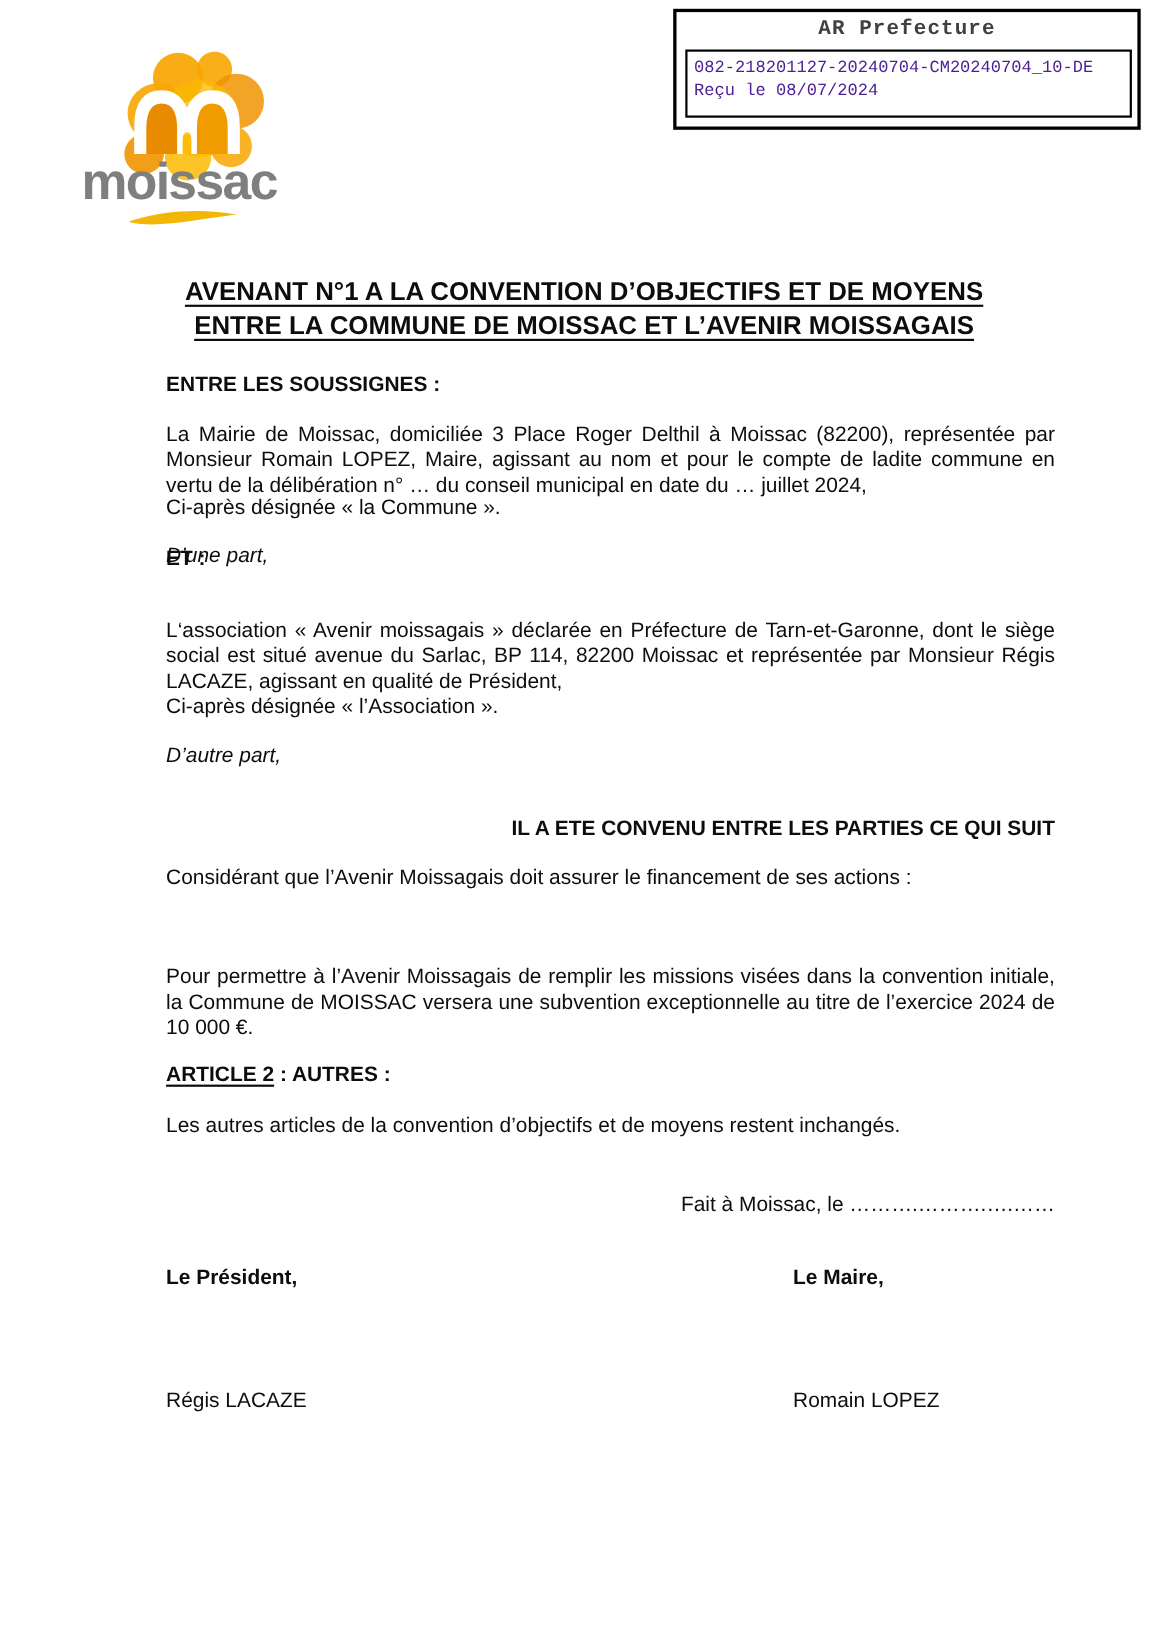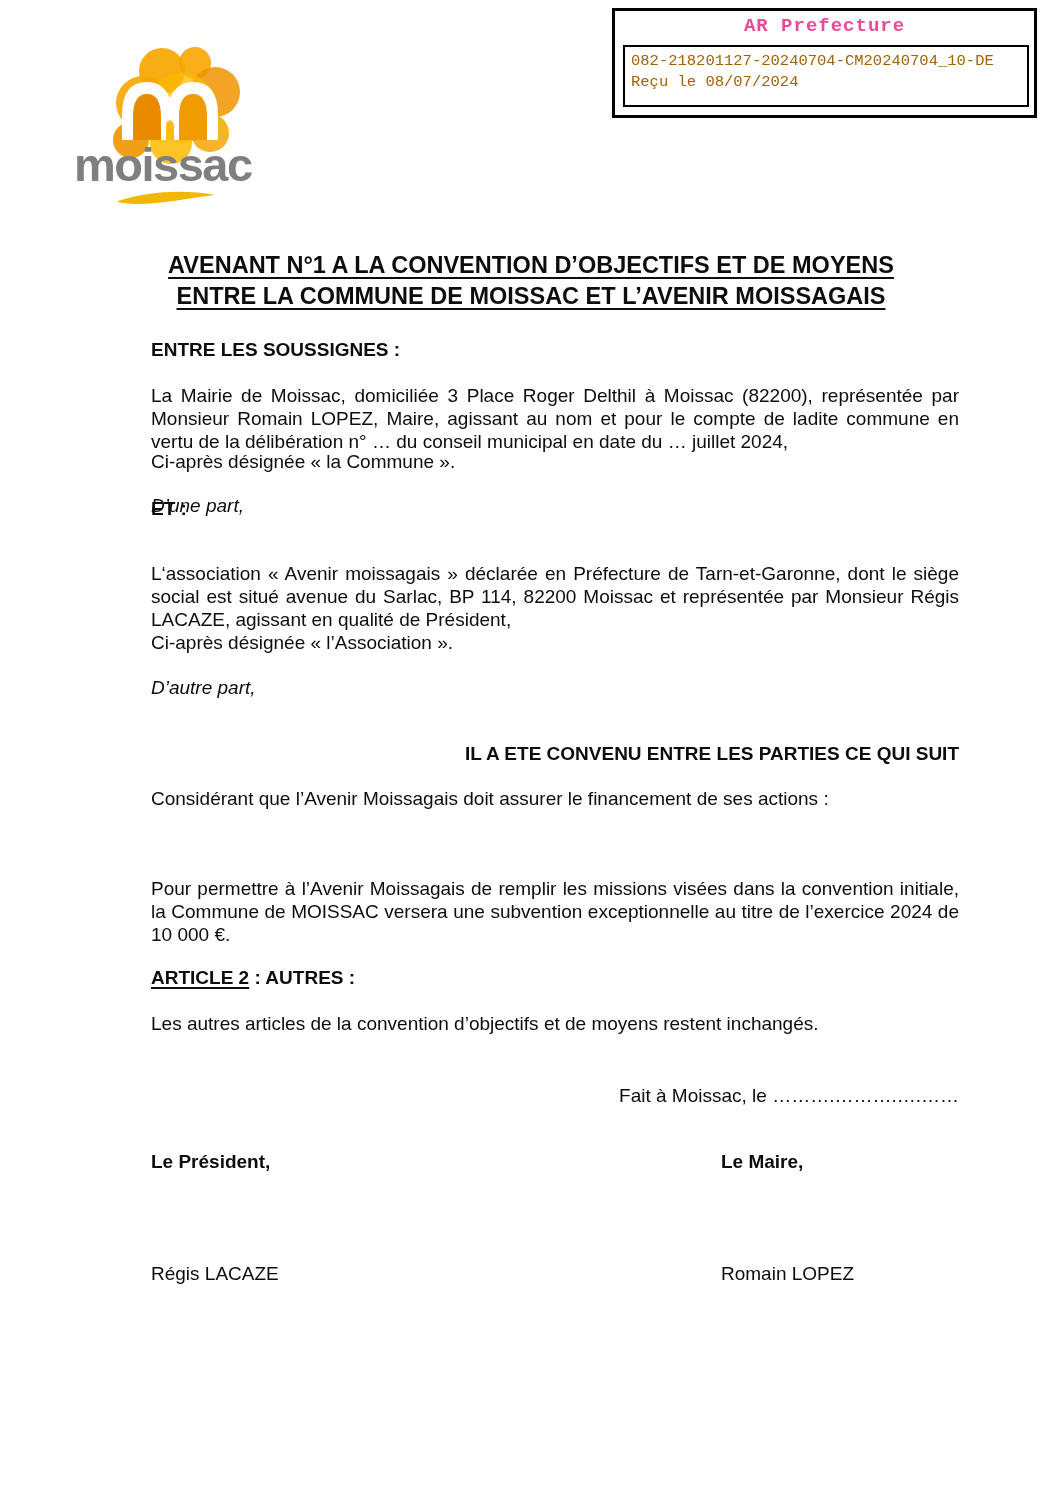--- a/index.html
+++ b/index.html
@@ -22,31 +22,31 @@
     border: 3px solid #000;
     background: #fff;
     font-family: "Liberation Mono", monospace;
   }
   .ar-title {
     margin-top: 4px;
     text-align: center;
     font-weight: bold;
     font-size: 19px;
     letter-spacing: 1px;
-    color: #ec4899;
+    color: #404040;
   }
   .ar-inner {
     position: absolute;
     left: 8px; right: 5px; top: 34px; bottom: 8px;
     border: 2px solid #000;
     padding: 4px 6px;
     font-size: 15.5px;
     line-height: 21px;
     white-space: nowrap;
-    color: #a16207;
+    color: #4c1d95;
   }
 
   
   .logo { position: absolute; left: 72px; top: 40px; }
 
   
   .doc-title {
     position: absolute;
     left: 127px; top: 238px; width: 808px;
     text-align: center;

